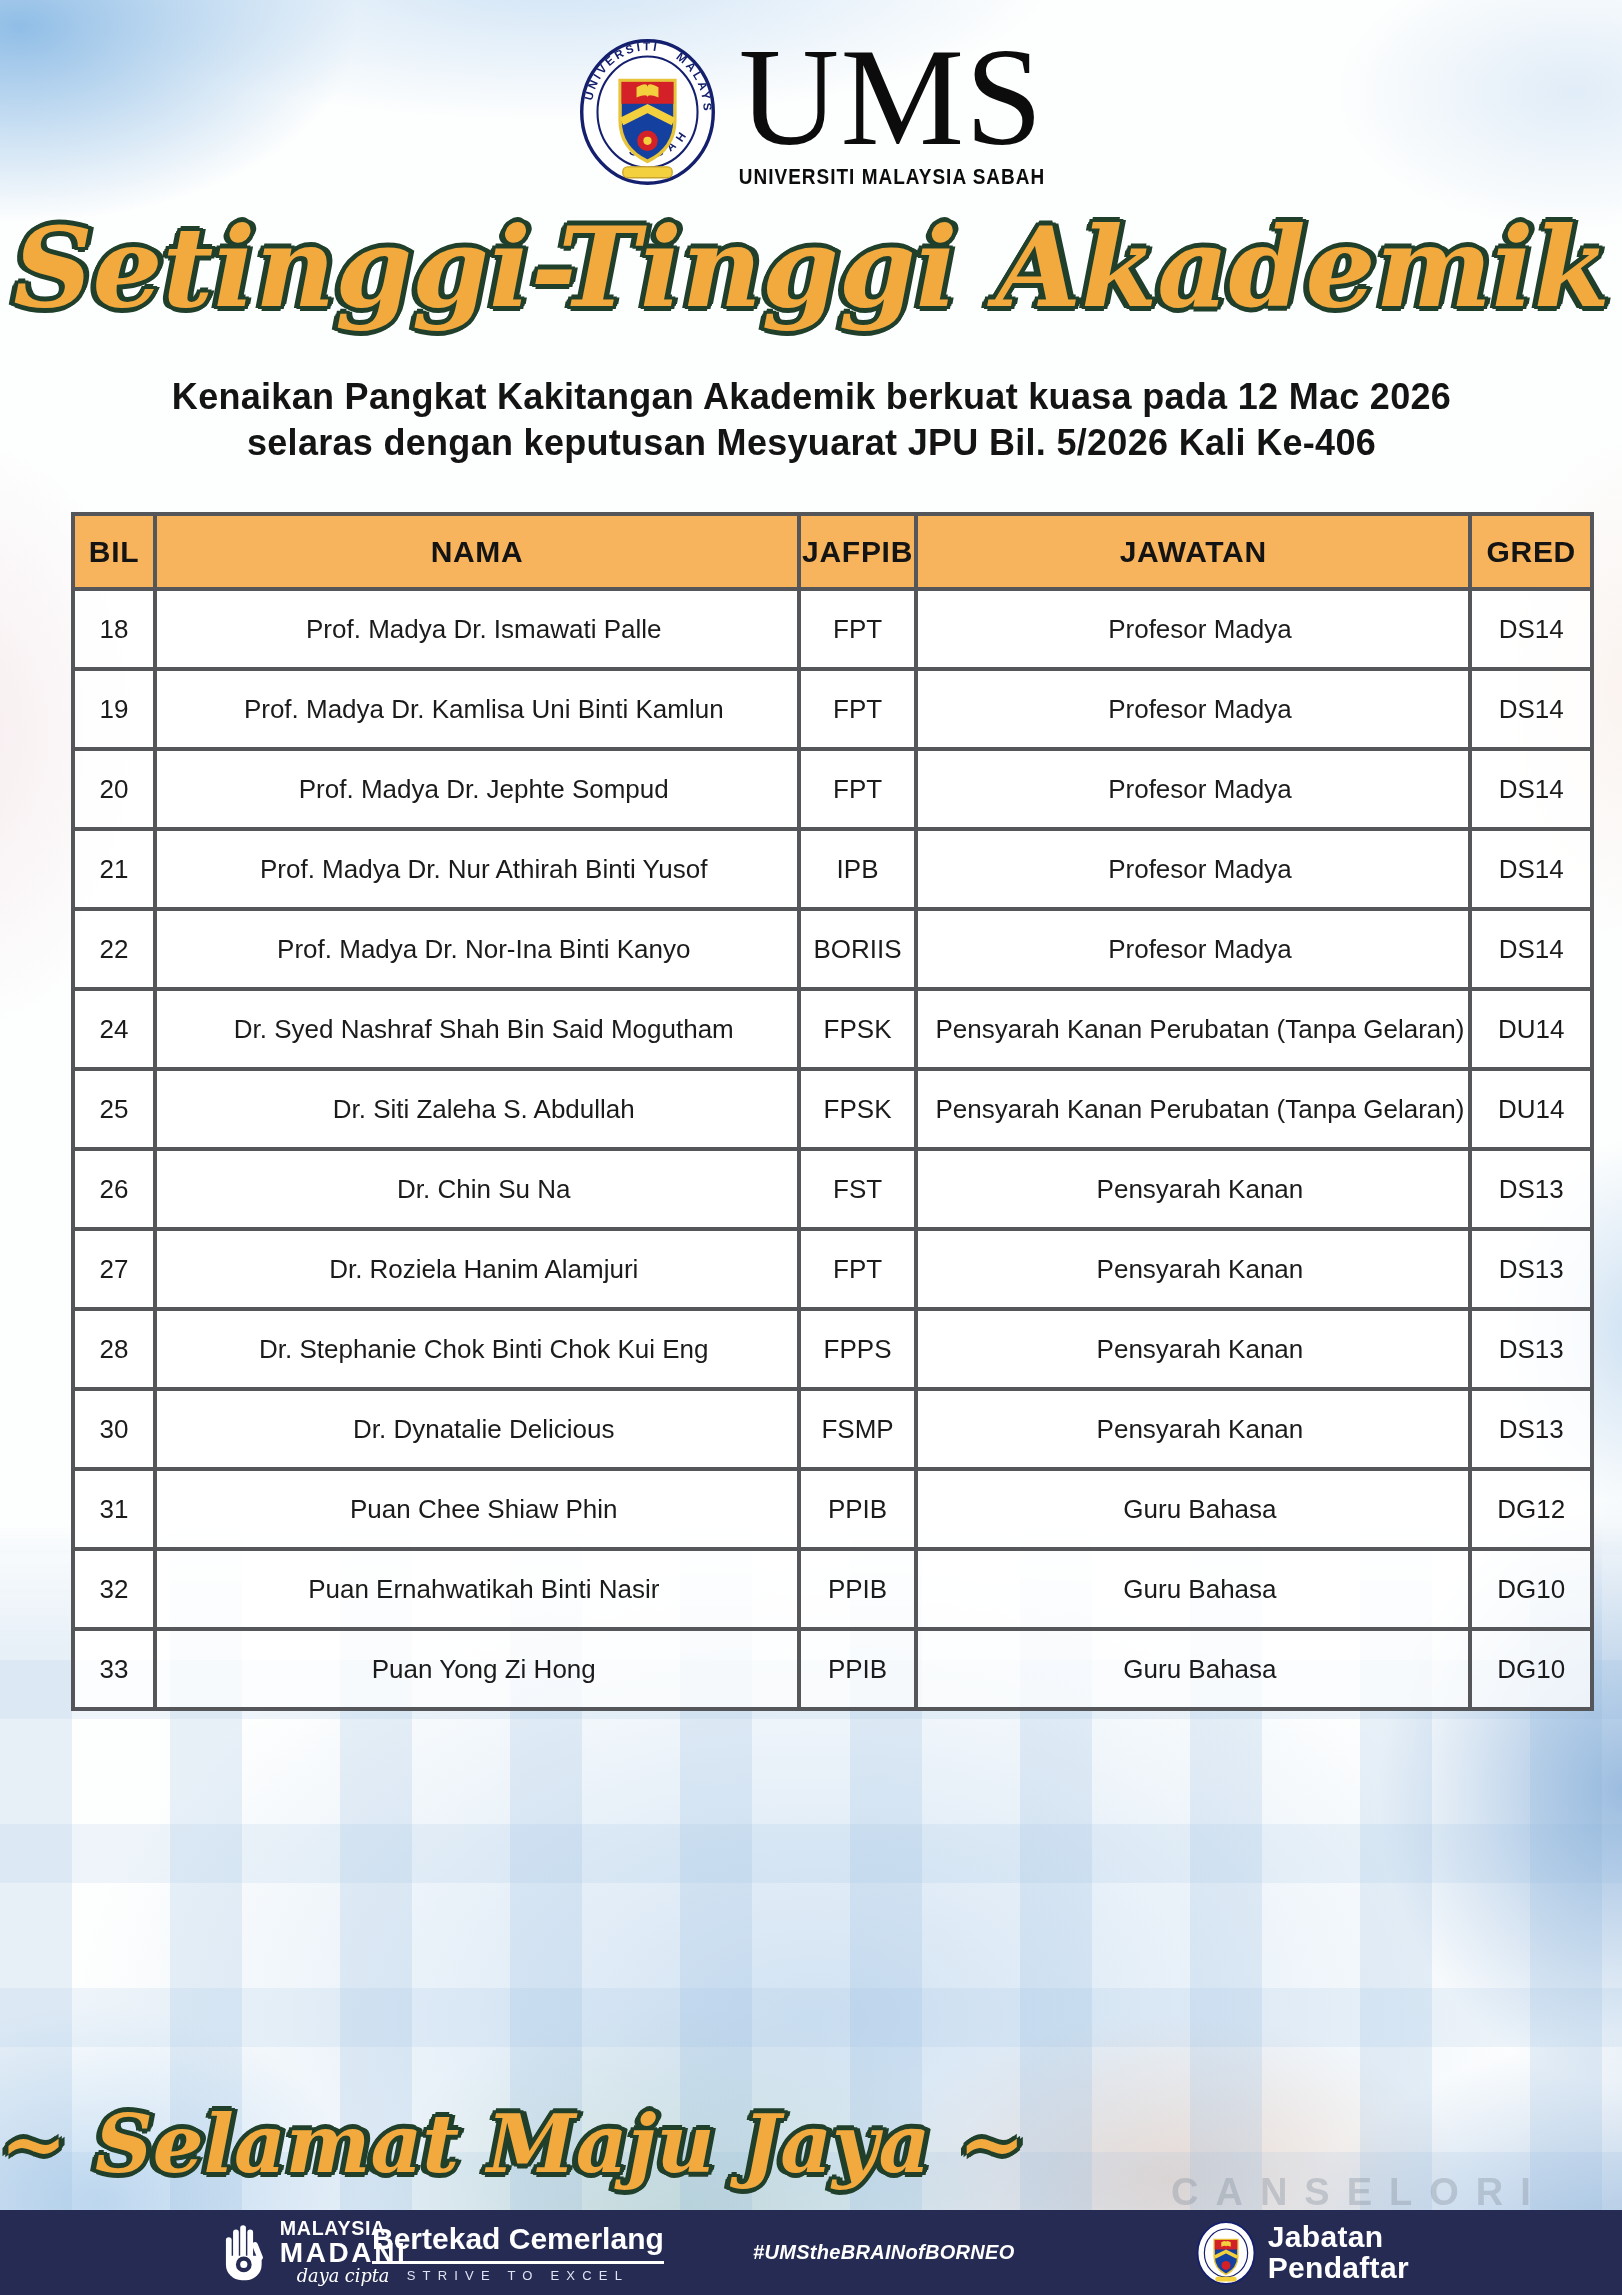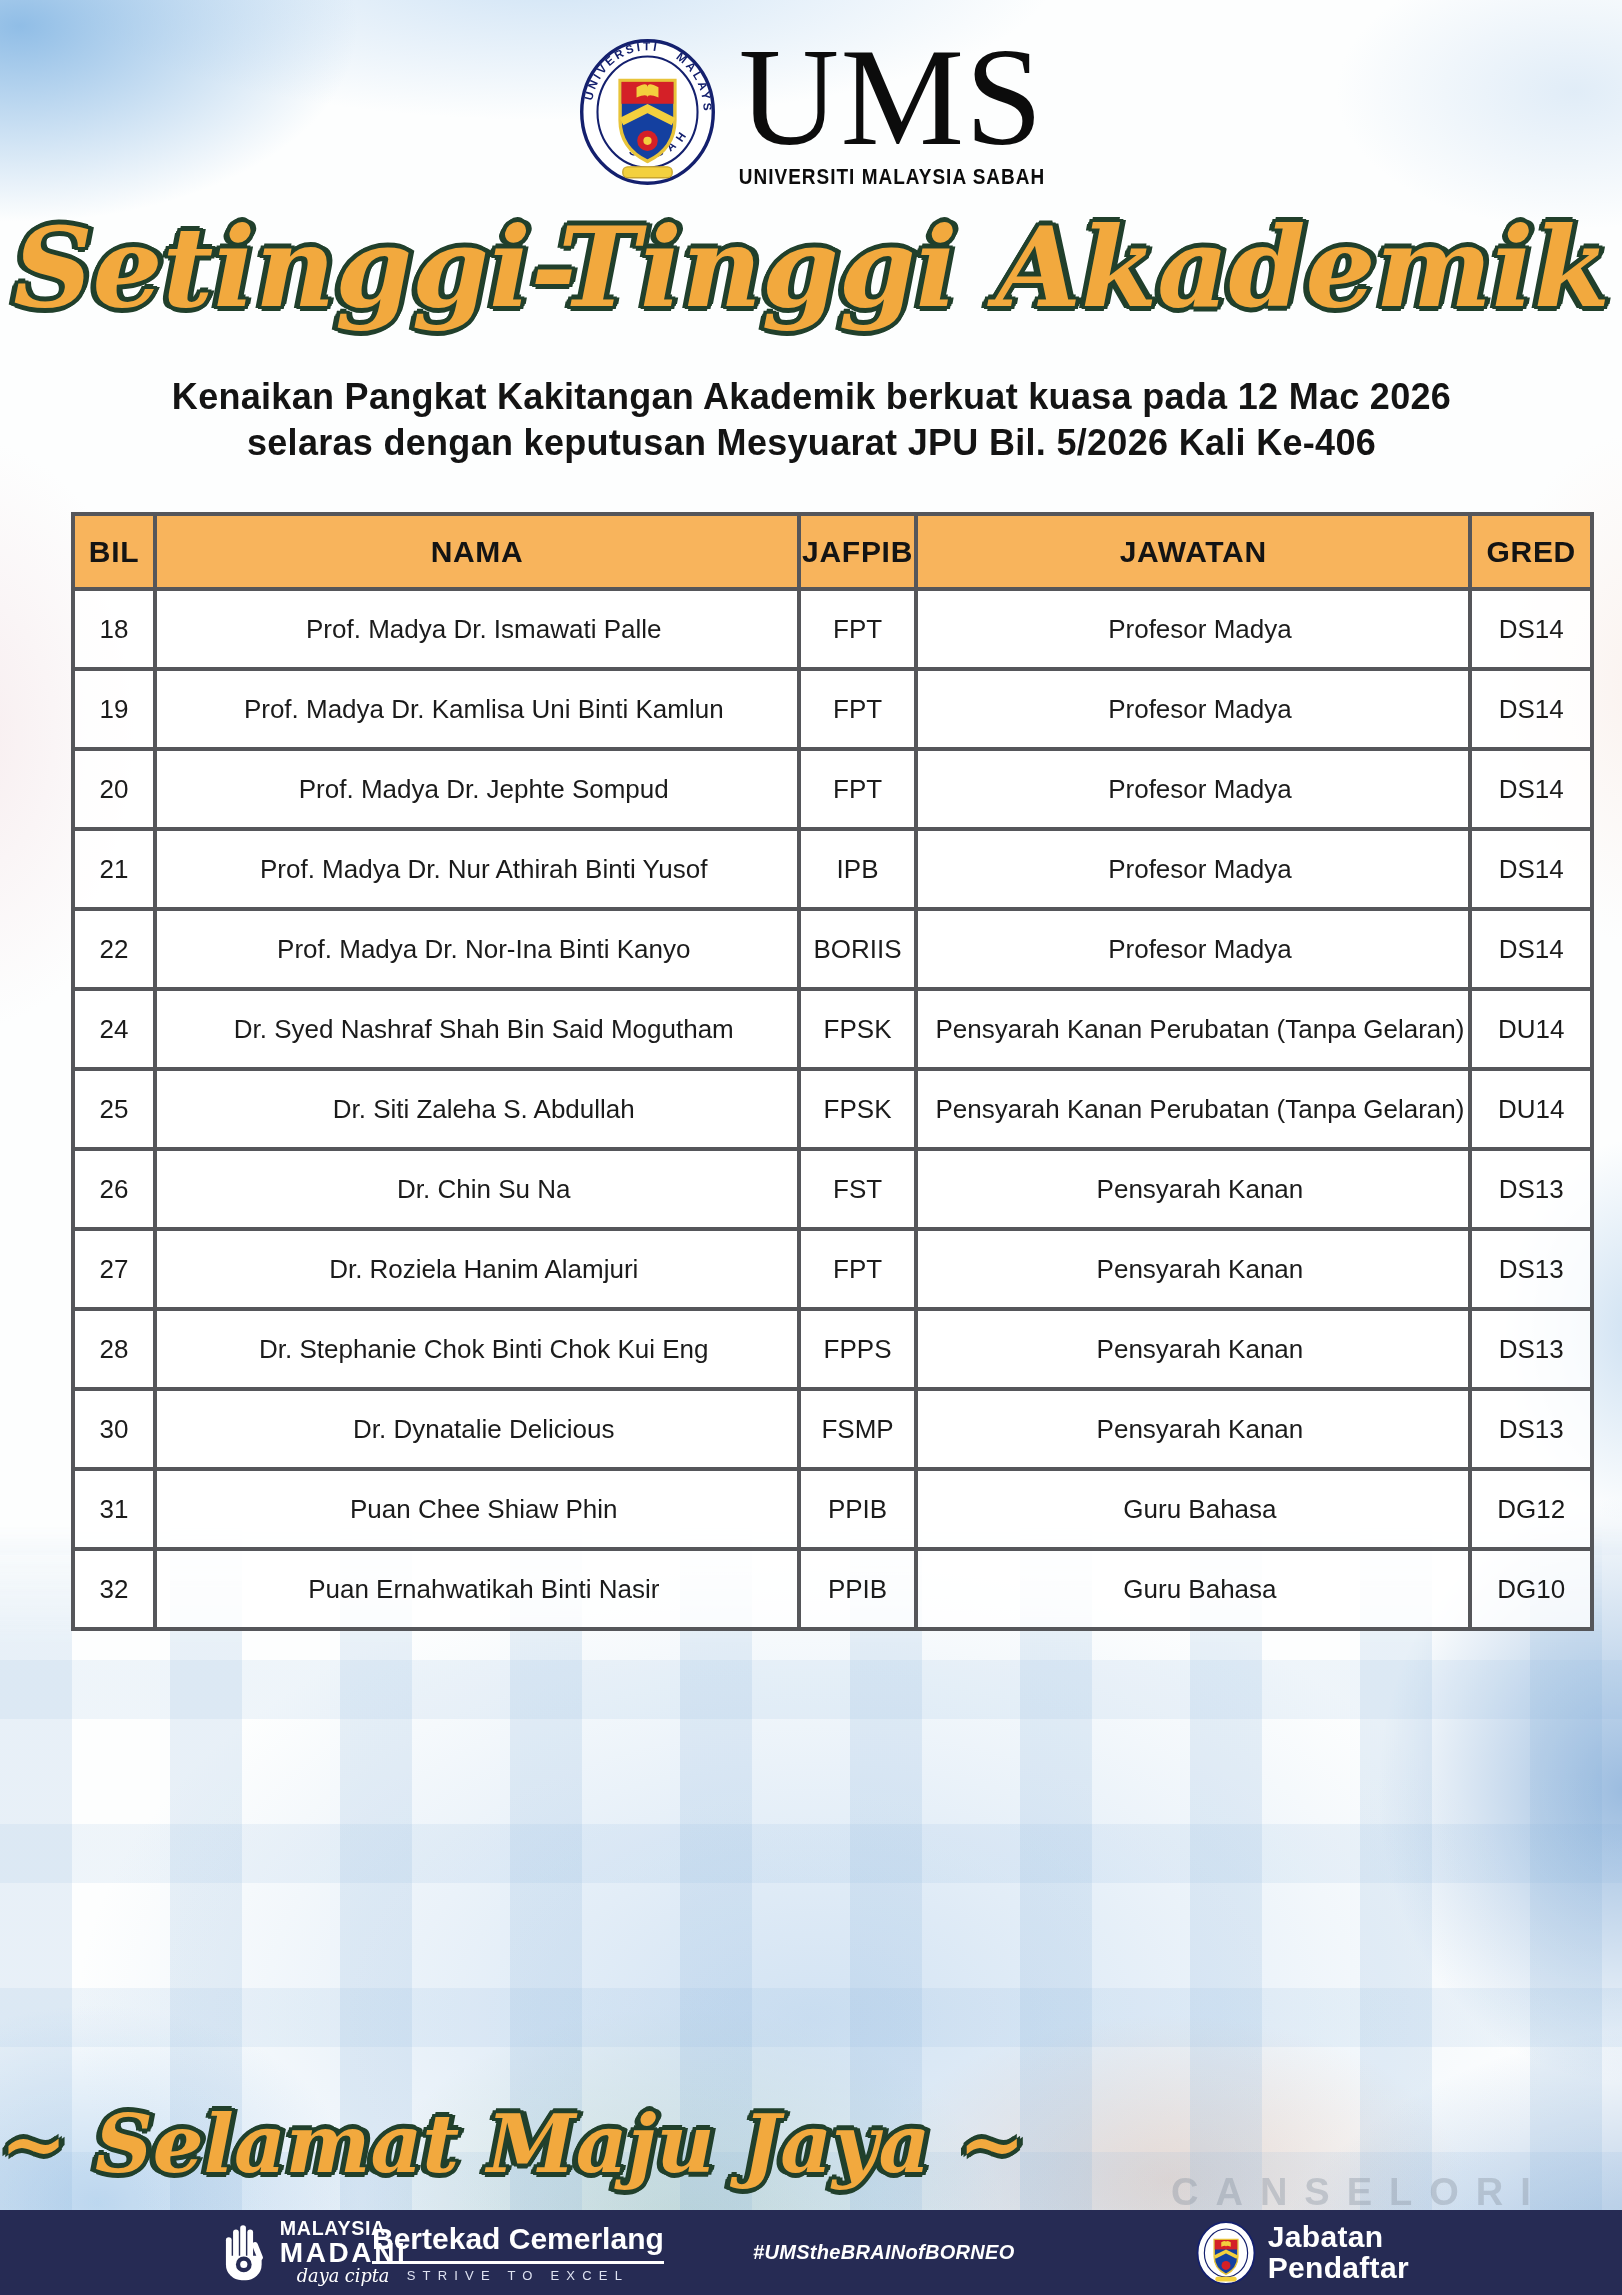--- a/index.html
+++ b/index.html
@@ -267,20 +267,27 @@
     </tr>
 
     <tr>
       <td>32</td>
       <td class="al">Puan Ernahwatikah Binti Nasir</td>
       <td>PPIB</td>
       <td class="al">Guru Bahasa</td>
       <td>DG10</td>
     </tr>
 
+    <tr>
+      <td>33</td>
+      <td class="al">Puan Yong Zi Hong</td>
+      <td>PPIB</td>
+      <td class="al">Guru Bahasa</td>
+      <td>DG10</td>
+    </tr>
   </tbody>
     </table>
   </div>
 
   <div class="closing script-text">~ Selamat Maju Jaya ~</div>
 
   <div class="footer">
     <div class="grp madani">
       <svg class="hand" viewBox="0 0 60 84">
         <rect x="4" y="20" width="8" height="30" rx="4" fill="#fff"></rect>

